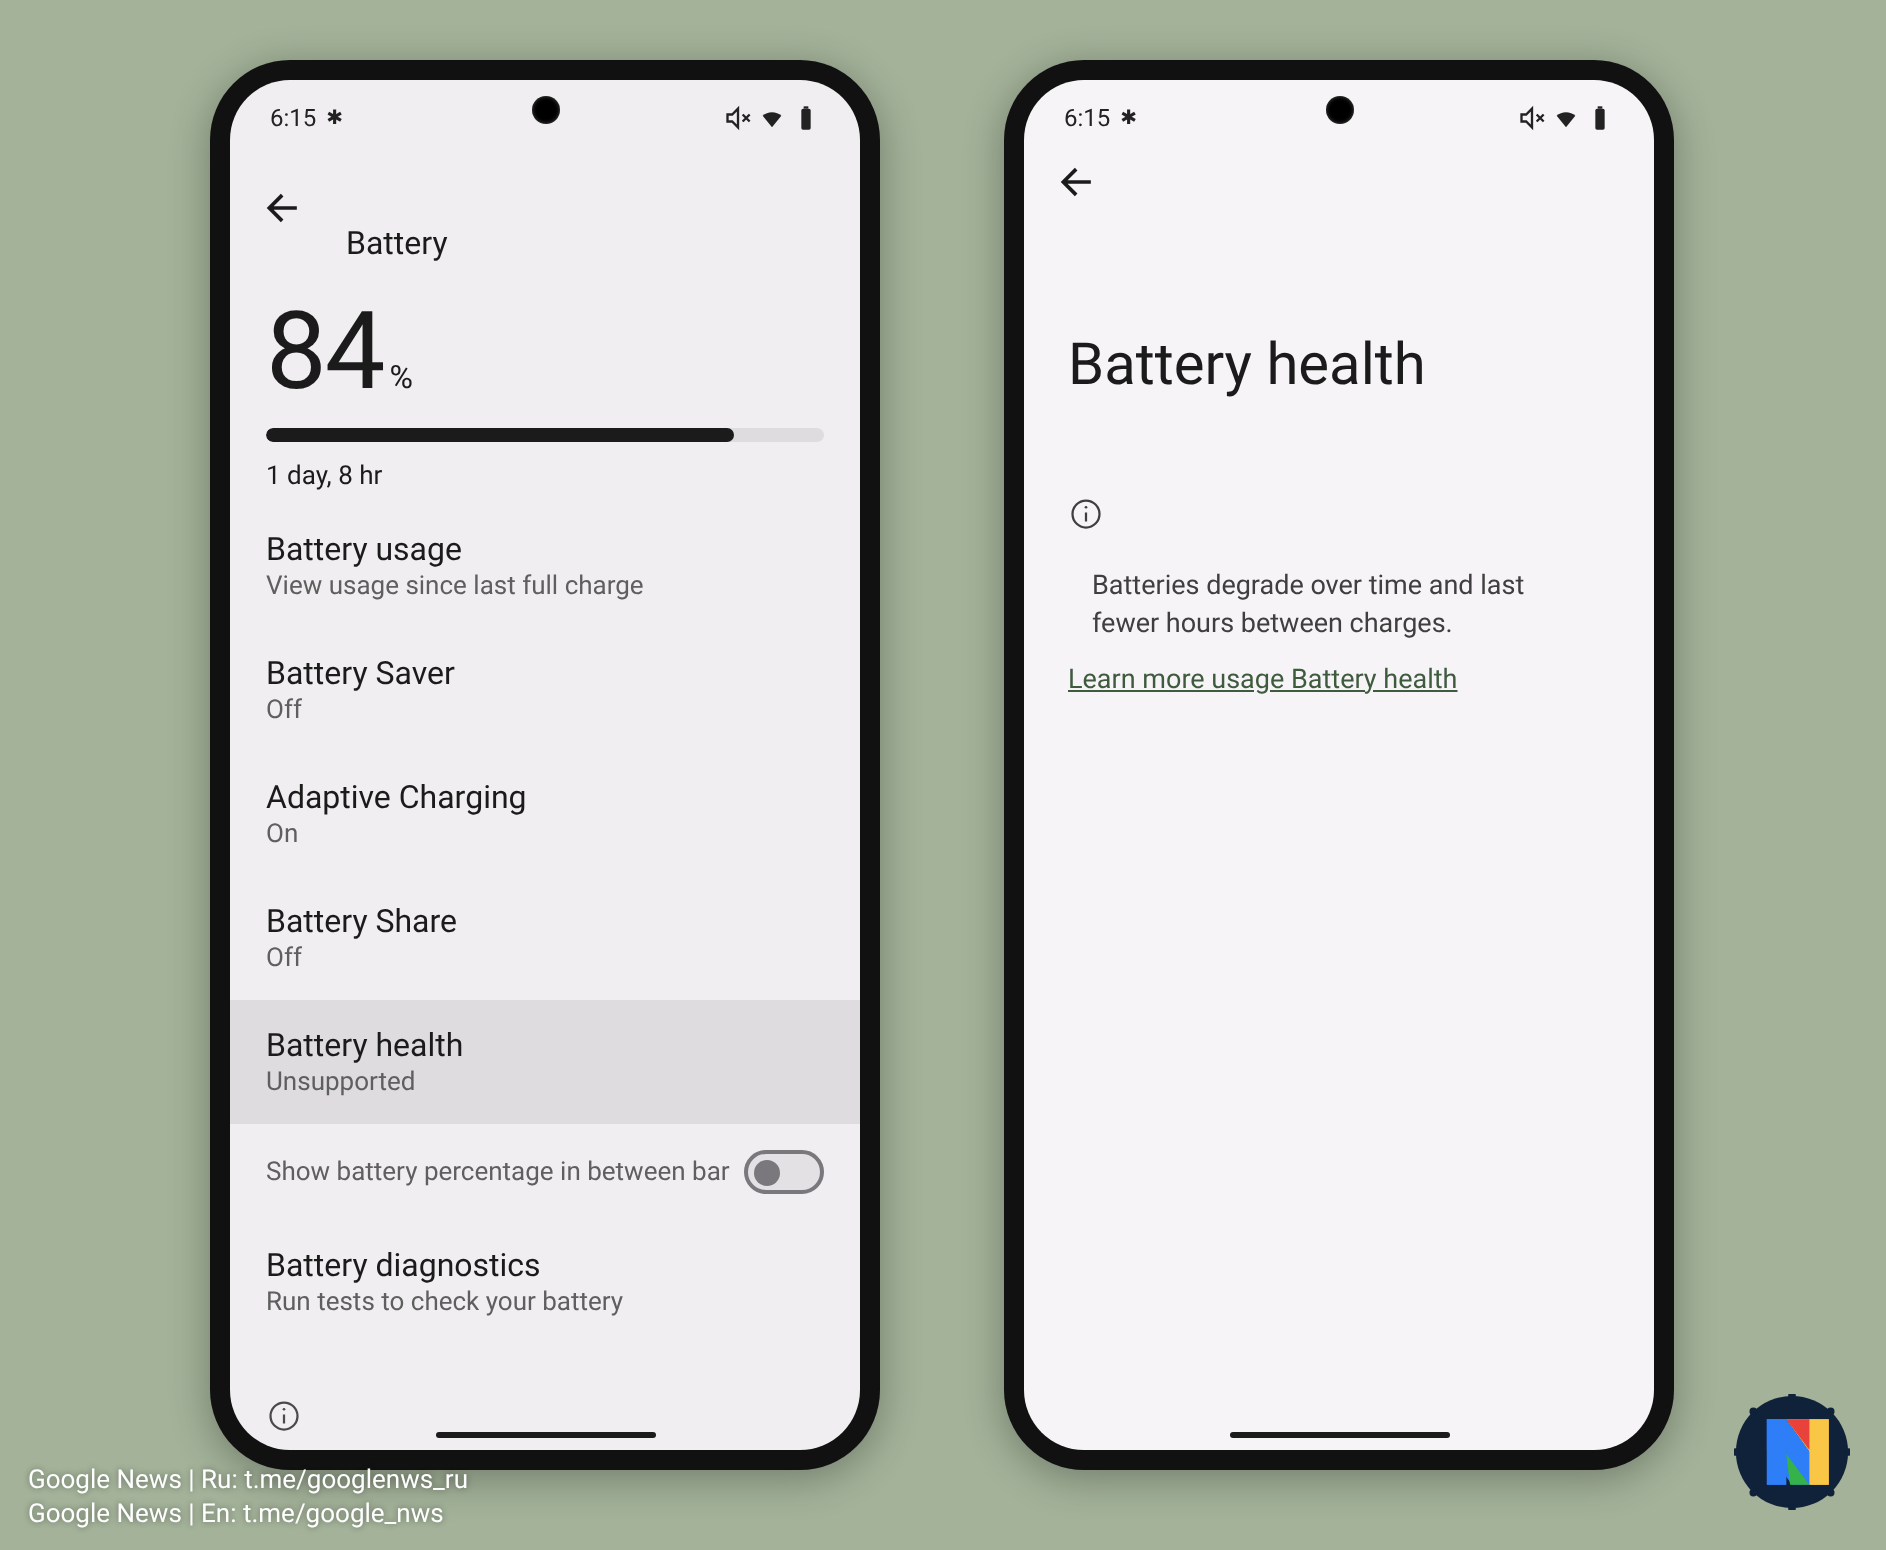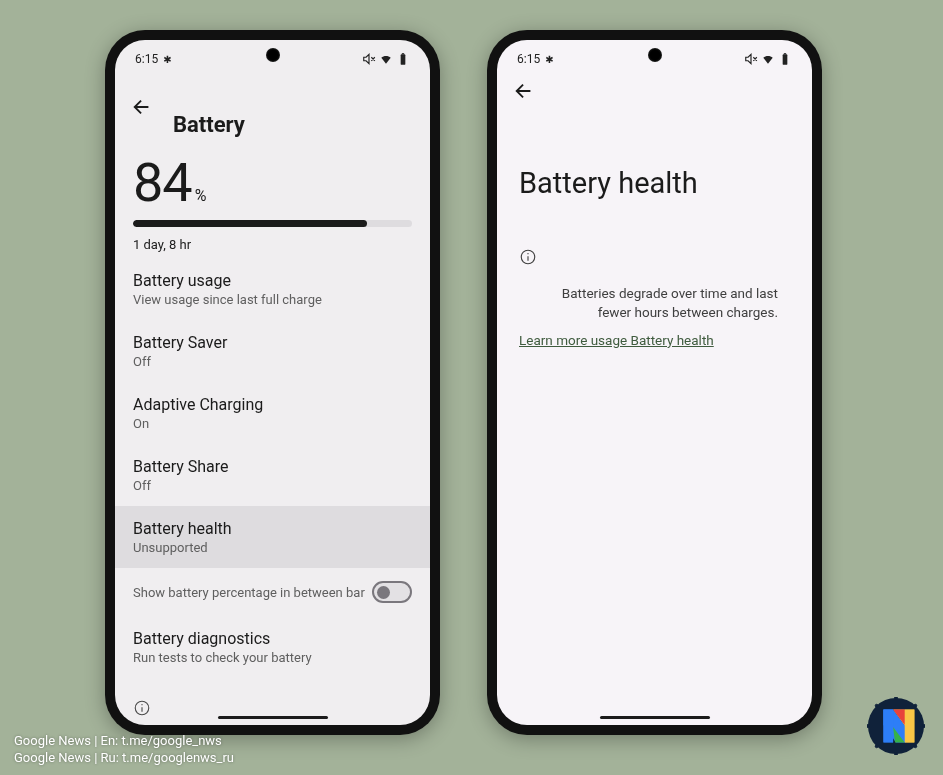--- a/index.html
+++ b/index.html
@@ -6,21 +6,21 @@
   body {
     background: #a3b299;
     width: 943px;
     height: 775px;
     font-family: -apple-system, BlinkMacSystemFont, "Segoe UI", Roboto, sans-serif;
     position: relative;
     overflow: hidden;
   }
   .phones {
     display: flex;
-    gap: 47px;
+    gap: 62px;
     padding: 30px 105px;
   }
   .phone {
     width: 335px;
     height: 705px;
     background: #111;
     border-radius: 40px;
     padding: 10px;
     position: relative;
     box-shadow: 0 4px 20px rgba(0,0,0,0.3);
@@ -57,21 +57,21 @@
   .status-left { display: flex; align-items: center; gap: 5px; }
   .status-right { display: flex; align-items: center; gap: 3px; }
   .status-right svg { width: 14px; height: 14px; fill: #222; }
   .app-bar {
     display: flex;
     align-items: center;
     gap: 20px;
     padding: 10px 16px 14px;
   }
   .app-bar svg { width: 22px; height: 22px; }
-  .app-bar-title { font-size: 22px; color: #1b1b1b; font-weight: 700; margin-top: 32px; }
+  .app-bar-title { font-size: 16px; color: #1b1b1b; font-weight: 400; margin-top: 32px; }
 
   .big-num {
     padding: 0 18px;
     display: flex;
     align-items: baseline;
   }
   .big-num .n { font-size: 54px; font-weight: 400; color: #1b1b1b; letter-spacing: -1px; }
   .big-num .pct { font-size: 16px; color: #1b1b1b; margin-left: 3px; }
   .progress-track {
     margin: 6px 18px 0;
@@ -152,21 +152,20 @@
   }
   .info-row {
     padding: 48px 22px 0;
   }
   .info-row svg { width: 18px; height: 18px; stroke: #3f3f3f; fill: none; stroke-width: 1.5; }
   .info-text {
     padding: 14px 34px 0;
     font-size: 13.5px;
     color: #3f3f3f;
     line-height: 1.4;
-    text-align: right;
   }
   .learn-link {
     padding: 10px 22px 0;
     font-size: 13.5px;
     color: #3f5b3e;
     text-decoration: underline;
   }
 
   .watermark {
     position: absolute;
@@ -315,22 +314,22 @@
       </div>
       <div class="info-text">Batteries degrade over time and last fewer hours between charges.</div>
       <div class="learn-link">Learn more usage Battery health</div>
 
       <div class="nav-bar-handle"></div>
     </div>
   </div>
 </div>
 
 <div class="watermark">
+  <div>Google News | Ru: t.me/googlenws_ru</div>
   <div>Google News | En: t.me/google_nws</div>
-  <div>Google News | Ru: t.me/googlenws_ru</div>
 </div>
 
 <div class="logo-badge">
   <svg viewBox="0 0 60 60">
     <circle cx="30" cy="30" r="29" fill="#10223a"></circle>
     <g stroke="#10223a" stroke-width="1">
       <circle cx="30" cy="1" r="1.5" fill="#10223a"></circle>
       <circle cx="50" cy="9" r="1.5" fill="#10223a"></circle>
       <circle cx="59" cy="30" r="1.5" fill="#10223a"></circle>
       <circle cx="50" cy="51" r="1.5" fill="#10223a"></circle>

